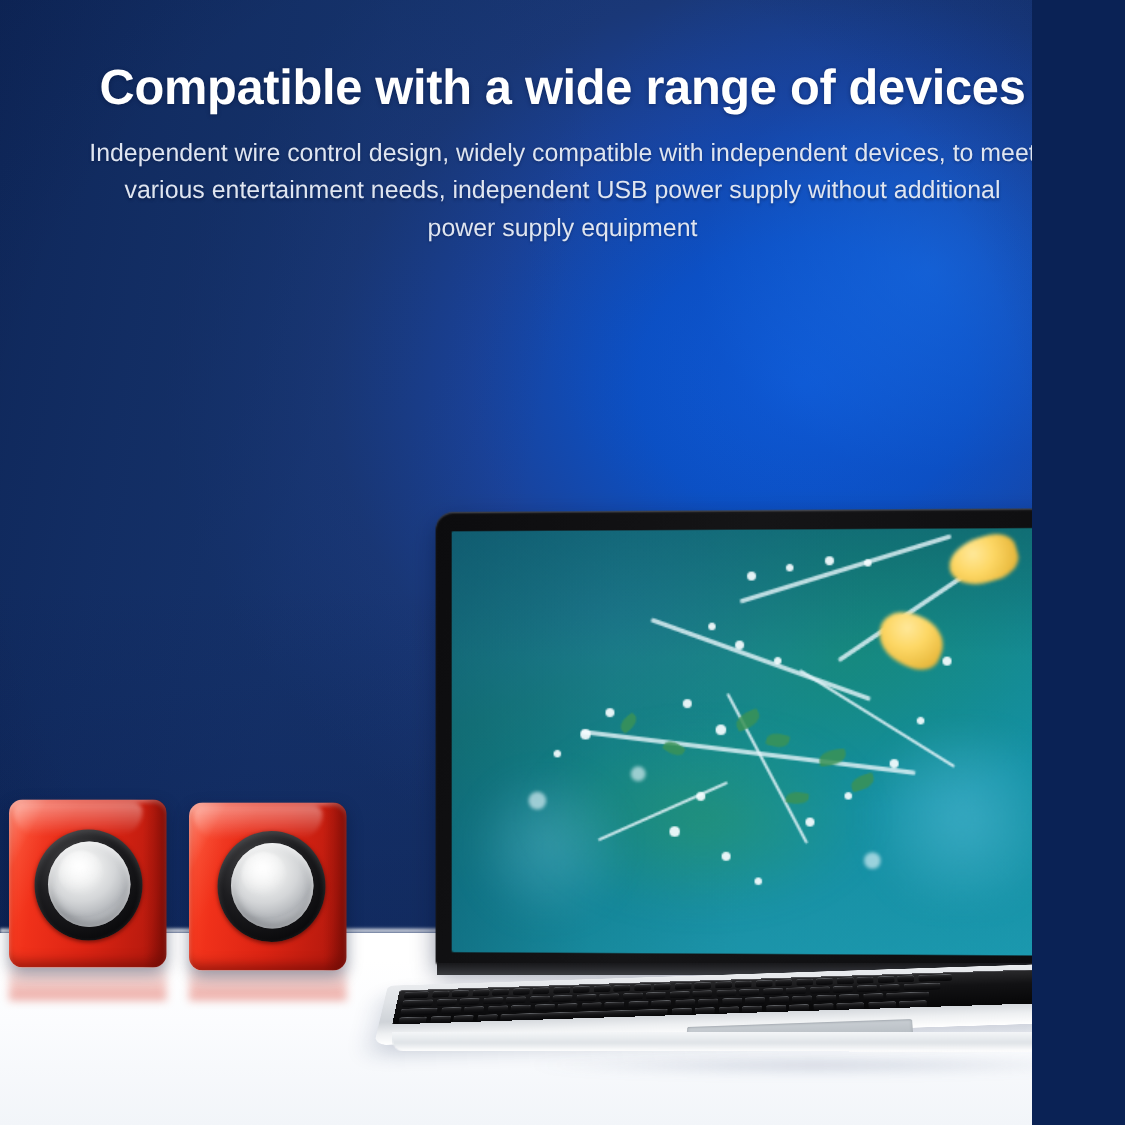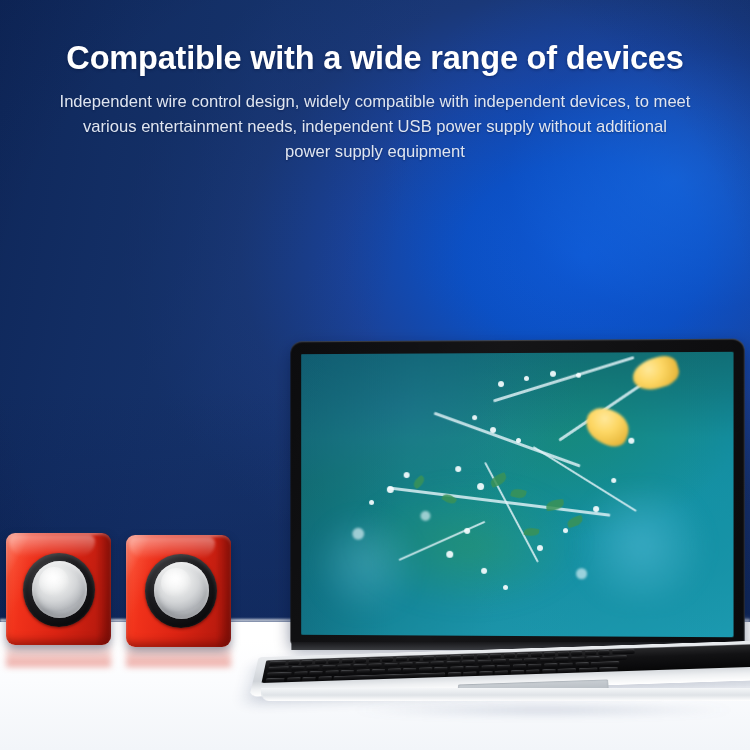--- a/index.html
+++ b/index.html
@@ -1,17 +1,17 @@
 <!DOCTYPE html>
 <html><head>
 <meta charset="utf-8">
 <style>
   html,body{margin:0;padding:0;background:#0a2255;}
   #stage{
-    position:relative;width:750px;height:750px;overflow:hidden;
+    position:relative;width:688px;height:750px;overflow:hidden;
     font-family:"Liberation Sans","DejaVu Sans",sans-serif;
     background:#14306a;
   }
 
   
   .bg-base{position:absolute;inset:0;background:#16336c;}
   .bg-glow{
     position:absolute;inset:0;
     background:radial-gradient(ellipse 62% 48% at 78% 34%,
         #0d5ad6 0%, #0b50c4 26%, #1a4299 52%, #1a3878 74%, rgba(22,51,108,0) 100%);

